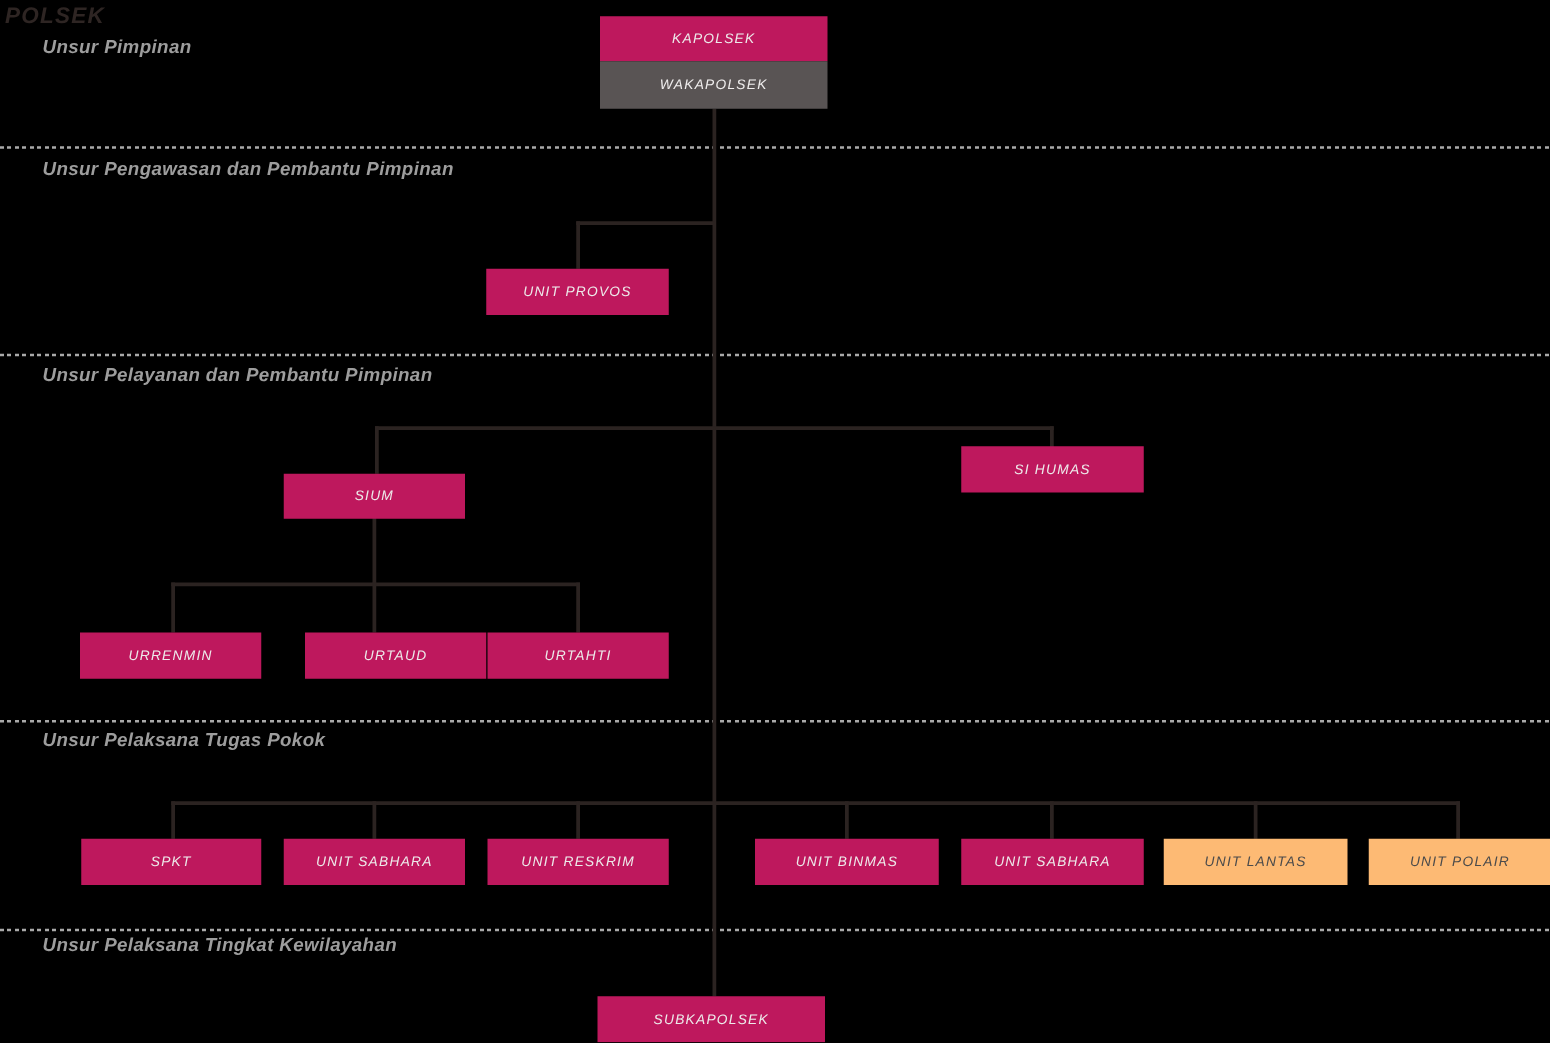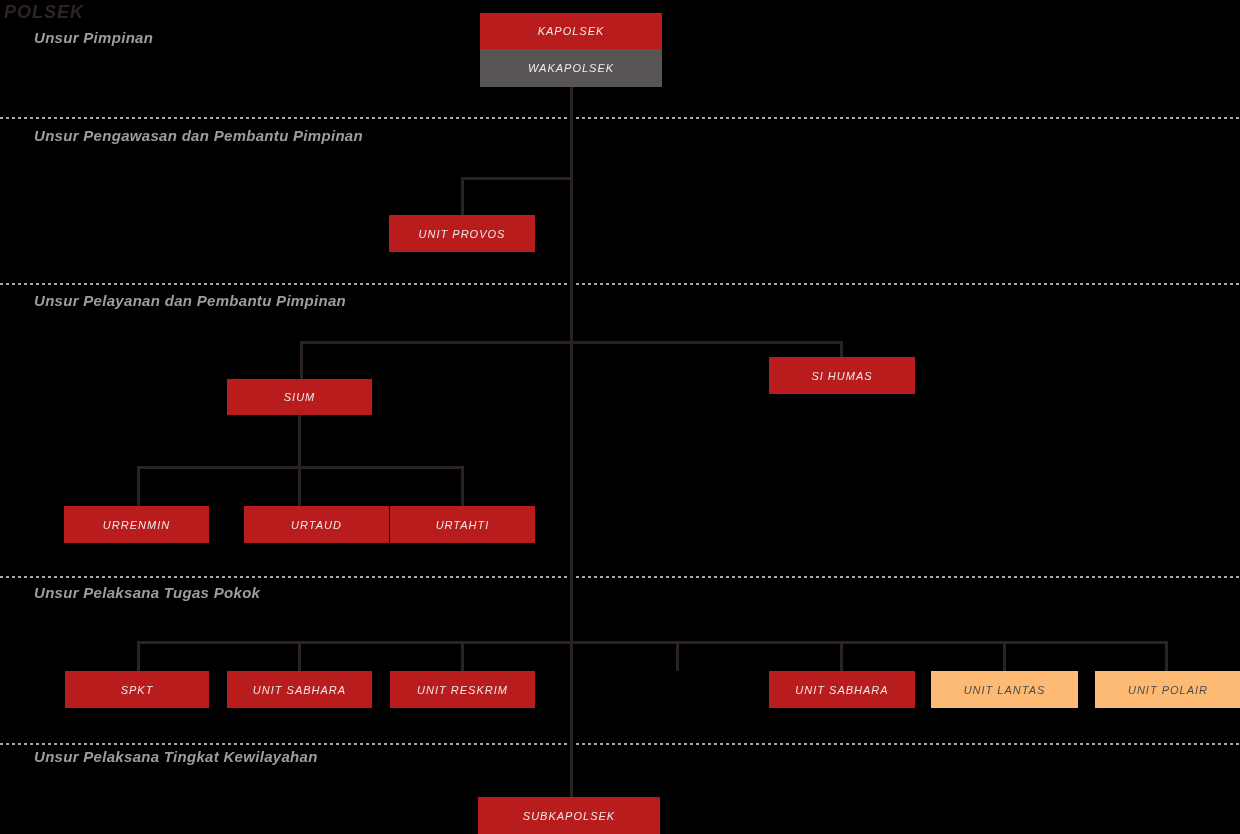--- a/index.html
+++ b/index.html
@@ -25,21 +25,21 @@
   .divider{
     position:absolute;left:0;width:1240px;height:2px;
     background:repeating-linear-gradient(90deg,#a9a9a9 0 3px,transparent 3px 6px);
   }
   .node{
     position:absolute;
     display:flex;align-items:center;justify-content:center;
     font-size:11px;letter-spacing:1px;
     box-sizing:border-box;
   }
-  .node.dark{background:#b91c1c;color:#edeaea;}
+  .node.dark{background:#be185d;color:#edeaea;}
   .node.mid{background:#595454;color:#efeded;}
   .node.light{background:#fdba74;color:#4b4b4b;}
   .line{position:absolute;background:#2b2321;}
 </style>
 </head>
 <body>
 
 <div id="canvas">
 
   <div class="page-title">POLSEK</div>
@@ -82,18 +82,19 @@
   <div class="node mid" style="left:480px;top:49px;width:182px;height:38px">WAKAPOLSEK</div>
   <div class="node dark" style="left:389px;top:215px;width:146px;height:37px">UNIT PROVOS</div>
   <div class="node dark" style="left:227px;top:379px;width:145px;height:36px">SIUM</div>
   <div class="node dark" style="left:769px;top:357px;width:146px;height:37px">SI HUMAS</div>
   <div class="node dark" style="left:64px;top:506px;width:145px;height:37px">URRENMIN</div>
   <div class="node dark" style="left:244px;top:506px;width:145px;height:37px">URTAUD</div>
   <div class="node dark" style="left:390px;top:506px;width:145px;height:37px">URTAHTI</div>
   <div class="node dark" style="left:65px;top:671px;width:144px;height:37px">SPKT</div>
   <div class="node dark" style="left:227px;top:671px;width:145px;height:37px">UNIT SABHARA</div>
   <div class="node dark" style="left:390px;top:671px;width:145px;height:37px">UNIT RESKRIM</div>
+  <div class="node dark" style="left:604px;top:671px;width:147px;height:37px">UNIT BINMAS</div>
   <div class="node dark" style="left:769px;top:671px;width:146px;height:37px">UNIT SABHARA</div>
   <div class="node light" style="left:931px;top:671px;width:147px;height:37px">UNIT LANTAS</div>
   <div class="node light" style="left:1095px;top:671px;width:146px;height:37px">UNIT POLAIR</div>
   <div class="node dark" style="left:478px;top:797px;width:182px;height:37px">SUBKAPOLSEK</div>
 
 </div>
 
 </body></html>

